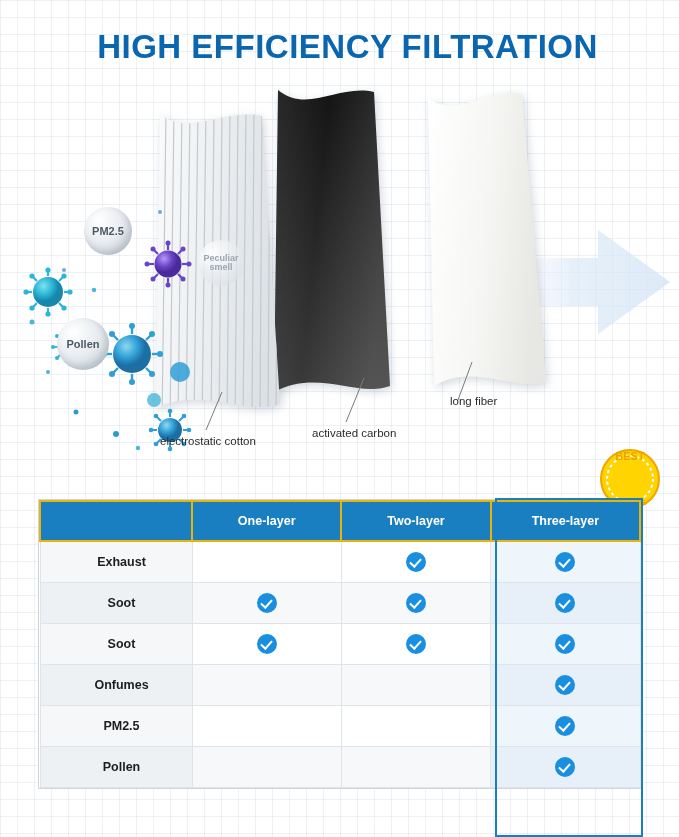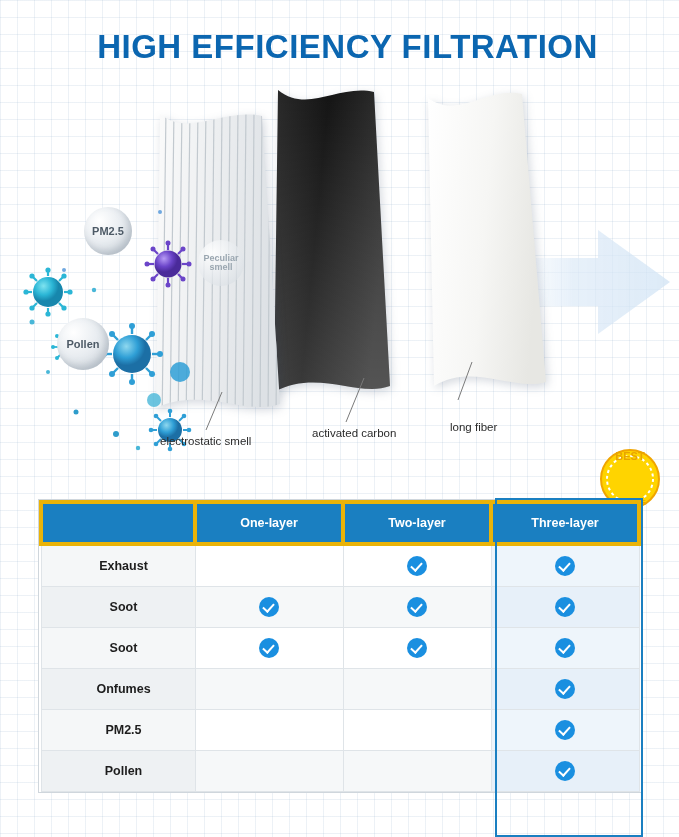--- a/index.html
+++ b/index.html
@@ -136,21 +136,21 @@
     text-align: center;
     font-size: 12.5px;
     color: #222;
     font-family: "Liberation Sans", sans-serif;
   }
   thead th {
     background: #1a7fc1;
     color: #ffffff;
     font-weight: bold;
     font-size: 12.5px;
-    border: 4px solid #eab308;
+    border: 2px solid #eab308;
     height: 36px;
   }
   thead th.corner { background: #1a7fc1; }
   tbody td.rowlabel {
     font-weight: bold;
     background: #f5f7f8;
     color: #1d1d1d;
     padding-left: 12px;
   }
   tbody tr:nth-child(even) td.rowlabel { background: #eef1f3; }
@@ -435,26 +435,26 @@
 
     <svg class="leader" style="left:0; top:0;" width="679" height="405" viewBox="0 0 679 405">
       <g stroke="#7a7a7a" stroke-width="1" fill="none">
         <path d="M222,310 L206,348"></path>
         <path d="M364,296 L346,340"></path>
         <path d="M472,280 L458,318"></path>
       </g>
     </svg>
 
     <div class="callout" style="left:160px; top:352px; width:110px;">
-      <span>electrostatic smell</span>
+      <span>electrostatic cotton</span>
     </div>
     <div class="callout" style="left:312px; top:344px; width:90px;">
       <span>activated carbon</span>
     </div>
-    <div class="callout" style="left:421px; top:338px; width:110px;padding-left:29px;">
+    <div class="callout" style="left:421px; top:312px; width:110px;padding-left:29px;">
       <span>long fiber</span>
     </div>
 
   </div>
 
   <div class="badge">
     <svg width="62" height="62" viewBox="0 0 62 62">
       <circle cx="31" cy="31" r="29" fill="#ffd400" stroke="#f0a500" stroke-width="2"></circle>
       <circle cx="31" cy="31" r="23" fill="none" stroke="#ffffff" stroke-width="2" stroke-dasharray="3 3"></circle>
     </svg>

